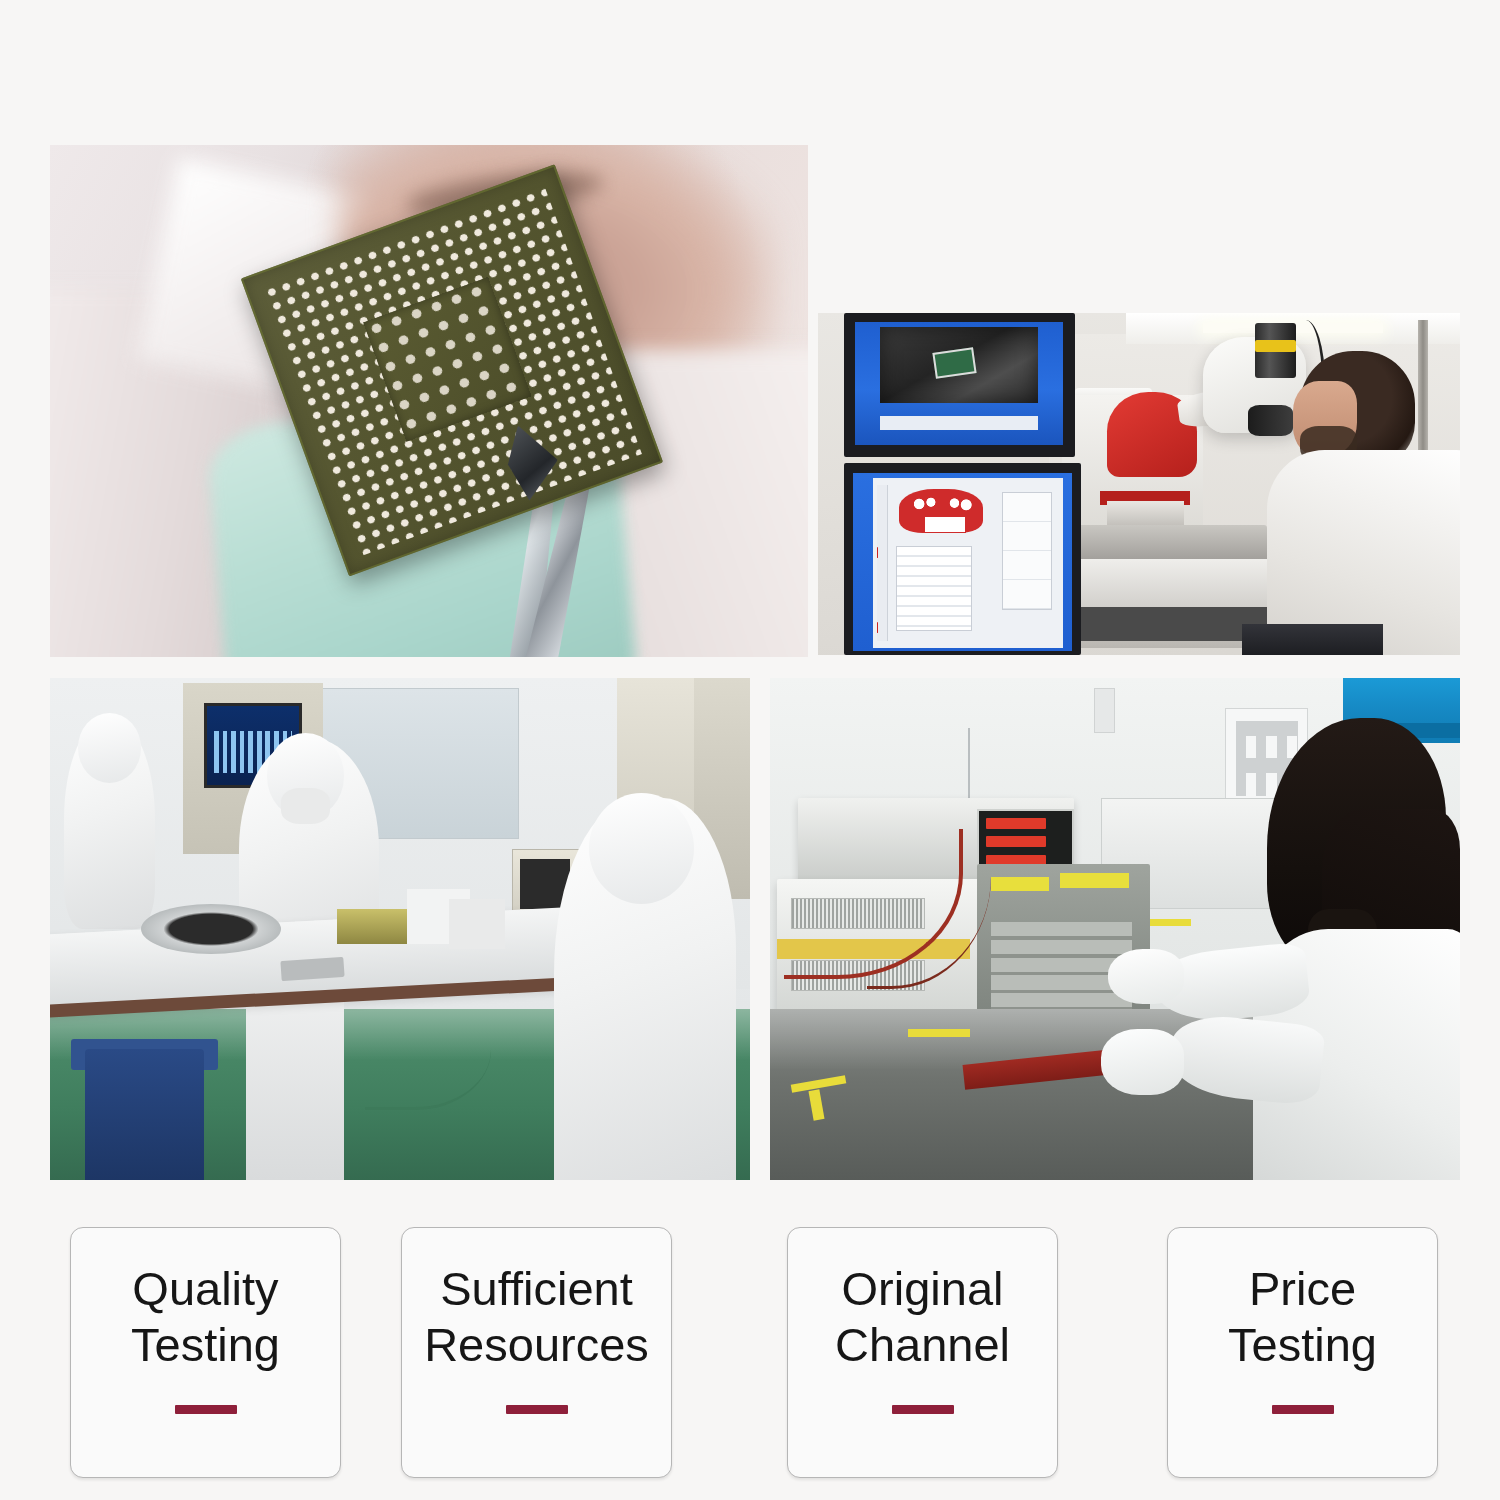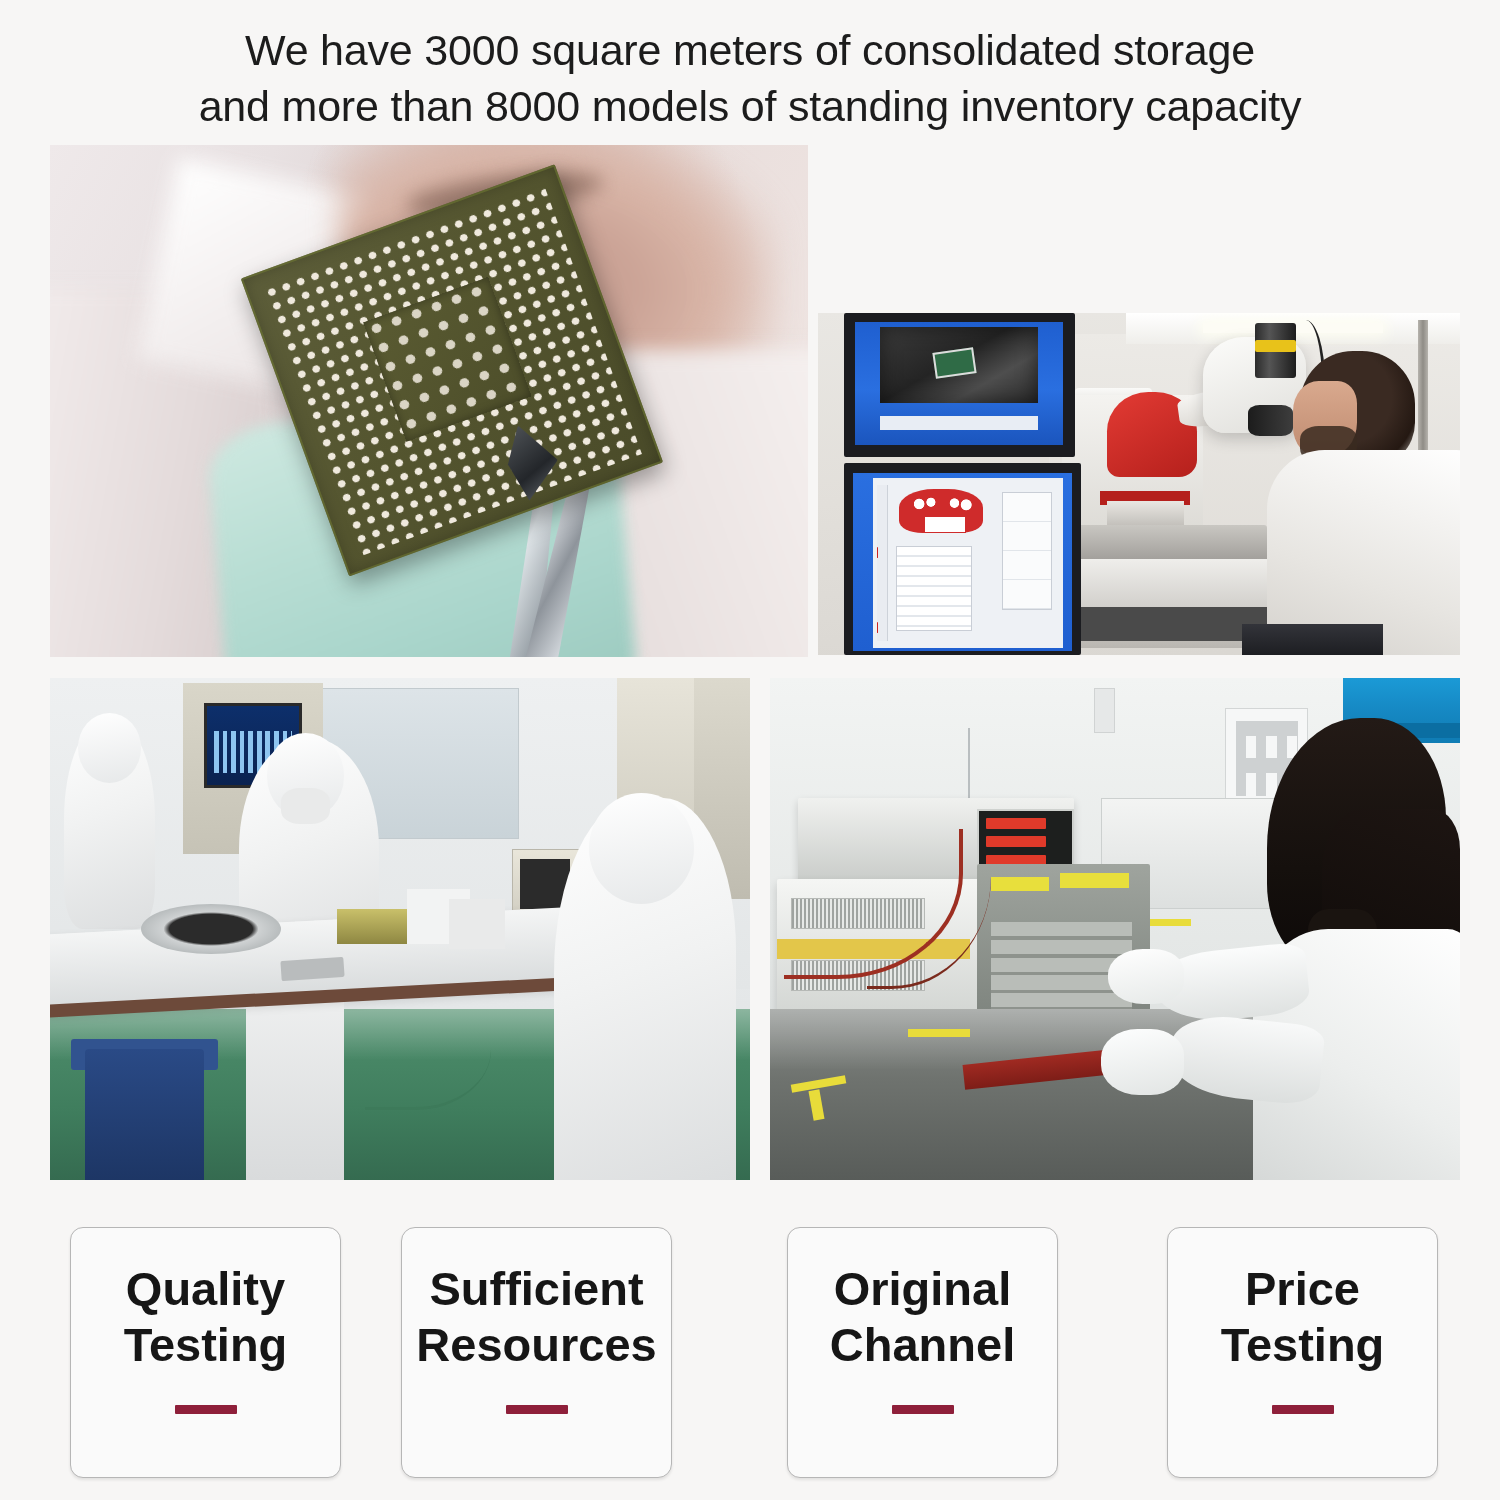--- a/index.html
+++ b/index.html
@@ -282,36 +282,32 @@
   .w-glove2 { right:40%; top:70%; width:12%; height:13%;
     background:linear-gradient(170deg,#fdfefe,#e2e5e4); border-radius:44% 40% 40% 46%; }
 
   
   .card {
     position:absolute; top:1227px; height:251px; width:271px;
     background:#fafafa; border:1.6px solid #b6b6b6; border-radius:13px;
     box-shadow:0 2px 3px rgba(0,0,0,.09);
     display:flex; flex-direction:column; align-items:center; justify-content:flex-start;
   }
-  .c1 { left:70px; }  .c2 { left:401px;border-radius:14px; } .c3 { left:787px; } .c4 { left:1167px; }
+  .c1 { left:70px; }  .c2 { left:401px; } .c3 { left:787px; } .c4 { left:1167px; }
   .card-label {
     margin-top:33px; text-align:center; color:#161616;
-    font-size:47px; line-height:56px; font-weight:700; white-space:pre-line;
+    font-size:47px; line-height:56px; font-weight:400; white-space:pre-line;
   }
   .card-rule { margin-top:32px; width:62px; height:9px; background:#8e1f3a; border-radius:1px; }
 </style>
 </head>
 <body>
 
 <div class="page">
 
-  <div class="headline">
-    <span>We have 3000 square meters of consolidated storage</span>
-    <span>and more than 8000 models of standing inventory capacity</span>
-  </div>
 
   <div class="photo p1">
     <div class="scene">
       <div class="el p1bg"></div>
       <div class="el p1-coat-l"></div>
       <div class="el p1-shoulder"></div>
       <div class="el p1-face"></div>
       <div class="el p1-brow"></div>
       <div class="el p1-eye"></div>
       <div class="el p1-coat-r"></div>

